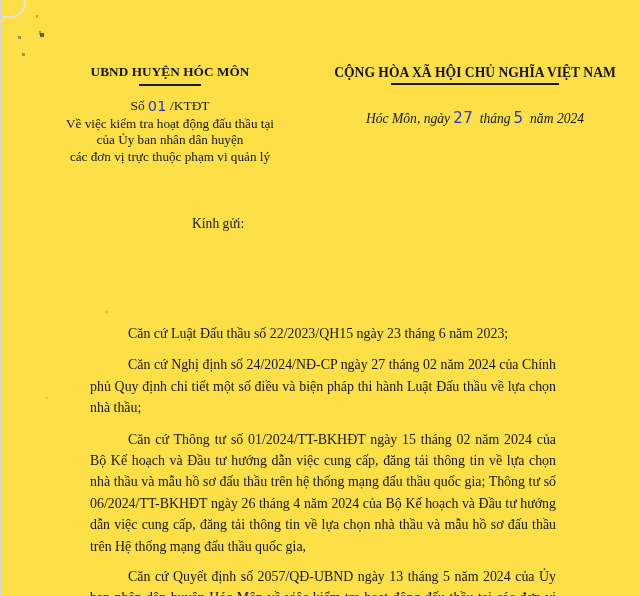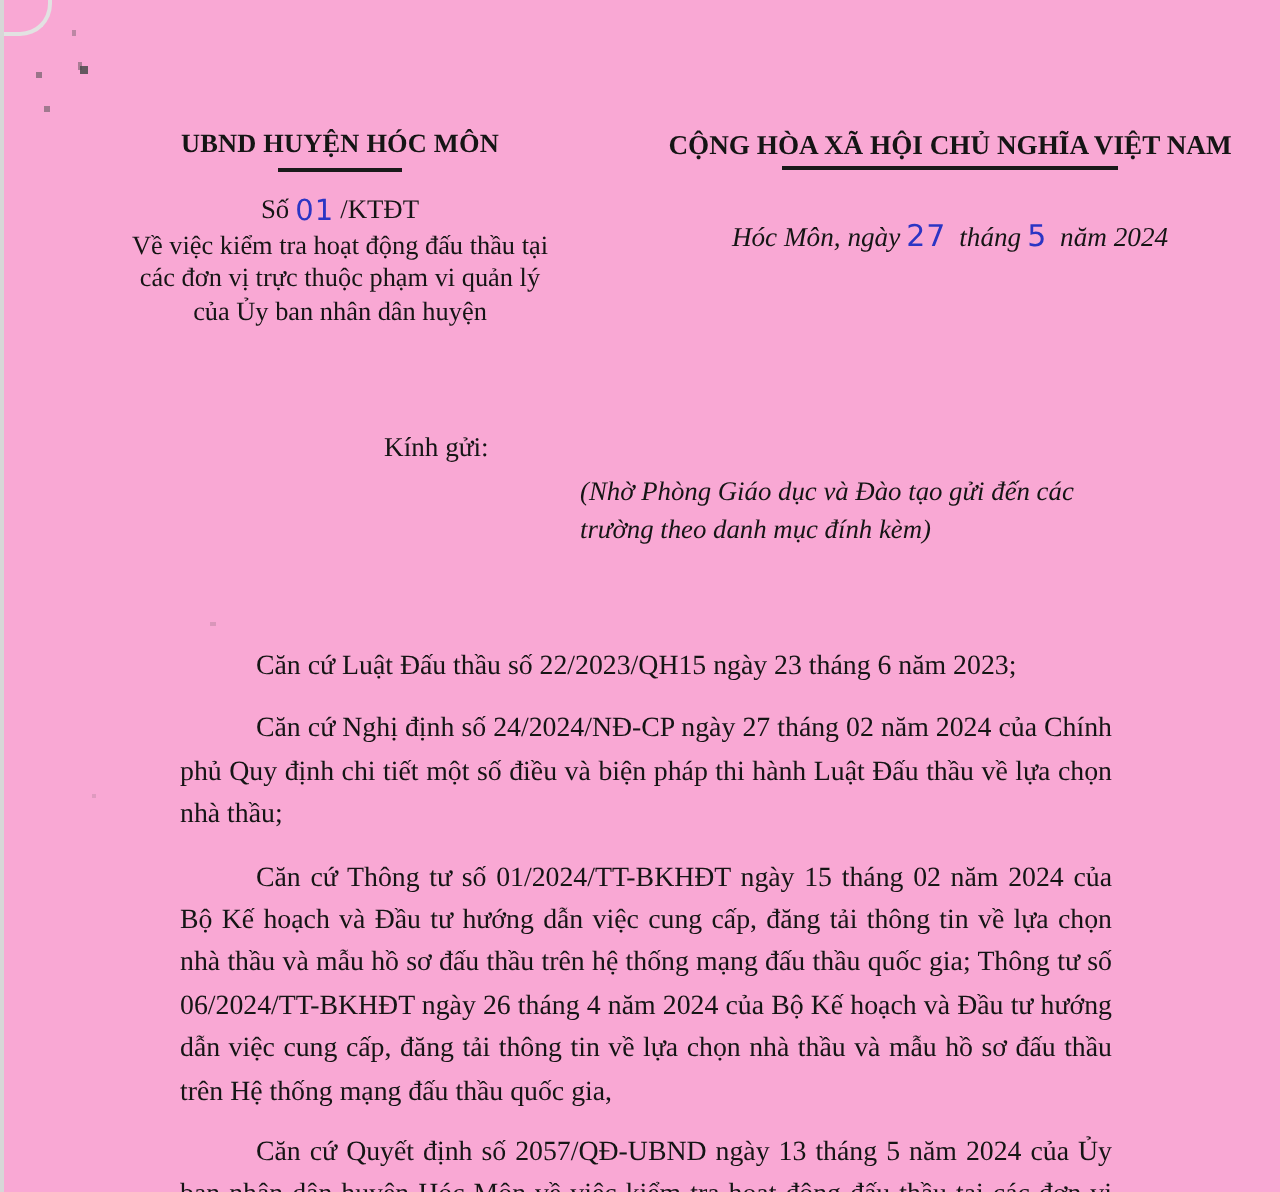--- a/index.html
+++ b/index.html
@@ -13,21 +13,21 @@
     font-family: "Liberation Serif", "DejaVu Serif", serif;
     color: #151515;
     overflow: hidden;
     position: relative;
   }
 
   
   .page {
     position: absolute;
     inset: 0;
-    background: #f9a8d4;
+    background: #fde047;
     border-left: 2px solid #d7d7d7;
     box-sizing: border-box;
     overflow: hidden;
   }
 
   
   .scan-corner {
     position: absolute;
     left: -12px;
     top: -14px;
@@ -209,46 +209,42 @@
     <div class="hdr-left">
       <div class="org-line1">UBND HUYỆN HÓC MÔN</div>
       <div class="rule-short"></div>
 
       <div class="docnum">
         <span>Số</span><span class="ink">01</span><span>/KTĐT</span>
       </div>
 
       <div class="subject">
         <div>Về việc kiểm tra hoạt động đấu thầu tại</div>
+        <div>của Ủy ban nhân dân huyện</div>
         <div>các đơn vị trực thuộc phạm vi quản lý</div>
-        <div>của Ủy ban nhân dân huyện</div>
       </div>
     </div>
 
     <div class="hdr-right">
       <div class="nation-line1">CỘNG HÒA XÃ HỘI CHỦ NGHĨA VIỆT NAM</div>
       <div class="rule-mid"></div>
 
       <div class="placedate">
         <span>Hóc Môn, ngày</span><span class="ink">27</span>
         <span>tháng</span><span class="ink">5</span>
         <span>năm</span>
         <span>2024</span>
       </div>
     </div>
   </div>
 
   <div class="recipient">
     <div class="recip-row">
       <span class="recip-label">Kính gửi:</span>
     </div>
-    <div class="recip-note">
-      <div>(Nhờ Phòng Giáo dục và Đào tạo gửi đến các</div>
-      <div>trường theo danh mục đính kèm)</div>
-    </div>
   </div>
 
   <div class="body">
     <p class="para">Căn cứ Luật Đấu thầu số 22/2023/QH15 ngày 23 tháng 6 năm 2023;</p>
     <p class="para">Căn cứ Nghị định số 24/2024/NĐ-CP ngày 27 tháng 02 năm 2024 của Chính phủ Quy định chi tiết một số điều và biện pháp thi hành Luật Đấu thầu về lựa chọn nhà thầu;</p>
     <p class="para tight">Căn cứ Thông tư số 01/2024/TT-BKHĐT ngày 15 tháng 02 năm 2024 của Bộ Kế hoạch và Đầu tư hướng dẫn việc cung cấp, đăng tải thông tin về lựa chọn nhà thầu và mẫu hồ sơ đấu thầu trên hệ thống mạng đấu thầu quốc gia; Thông tư số 06/2024/TT-BKHĐT ngày 26 tháng 4 năm 2024 của Bộ Kế hoạch và Đầu tư hướng dẫn việc cung cấp, đăng tải thông tin về lựa chọn nhà thầu và mẫu hồ sơ đấu thầu trên Hệ thống mạng đấu thầu quốc gia,</p>
     <p class="para">Căn cứ Quyết định số 2057/QĐ-UBND ngày 13 tháng 5 năm 2024 của Ủy ban nhân dân huyện Hóc Môn về việc kiểm tra hoạt động đấu thầu tại các đơn vị trực thuộc phạm vi quản lý của Ủy ban nhân dân huyện.</p>
   </div>
 
 </div>

